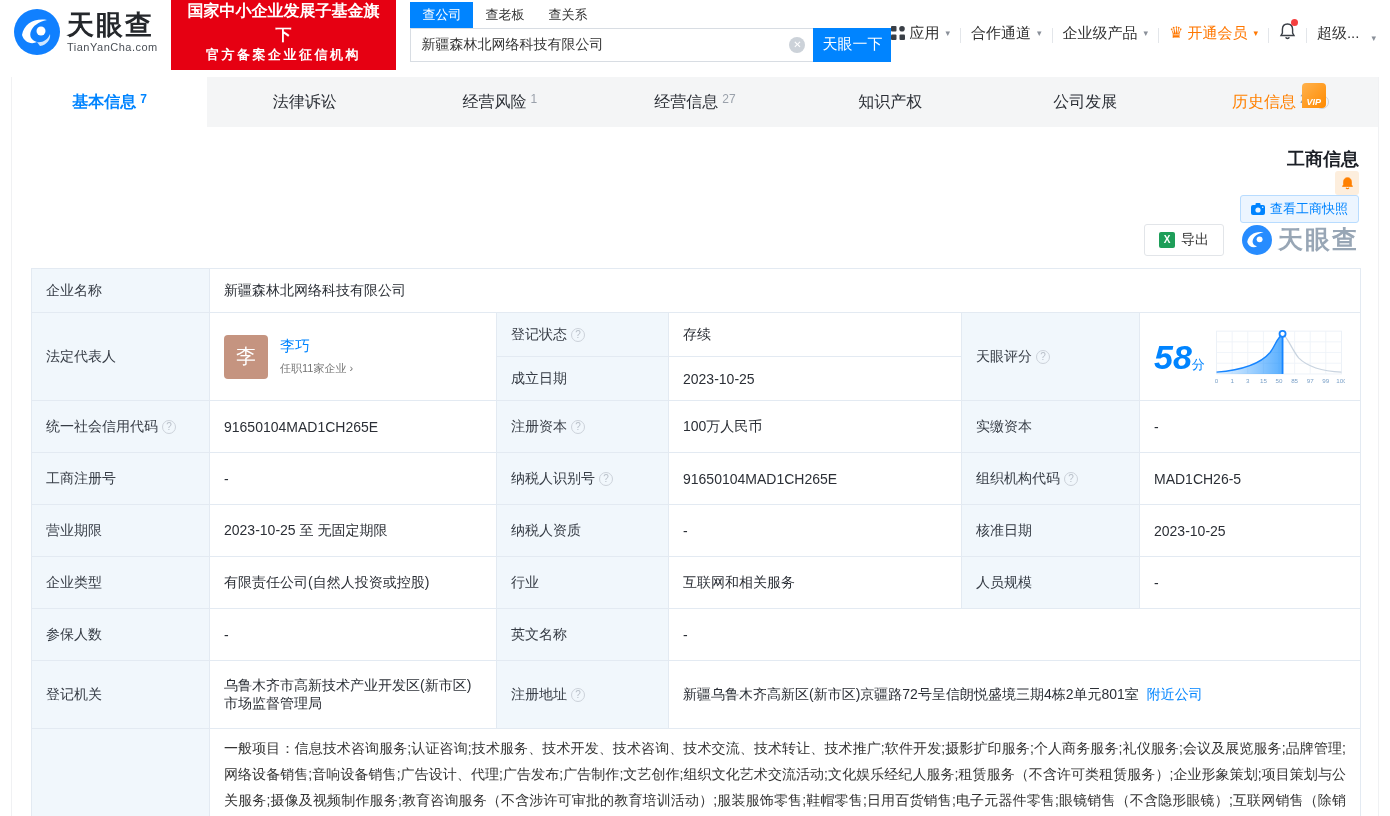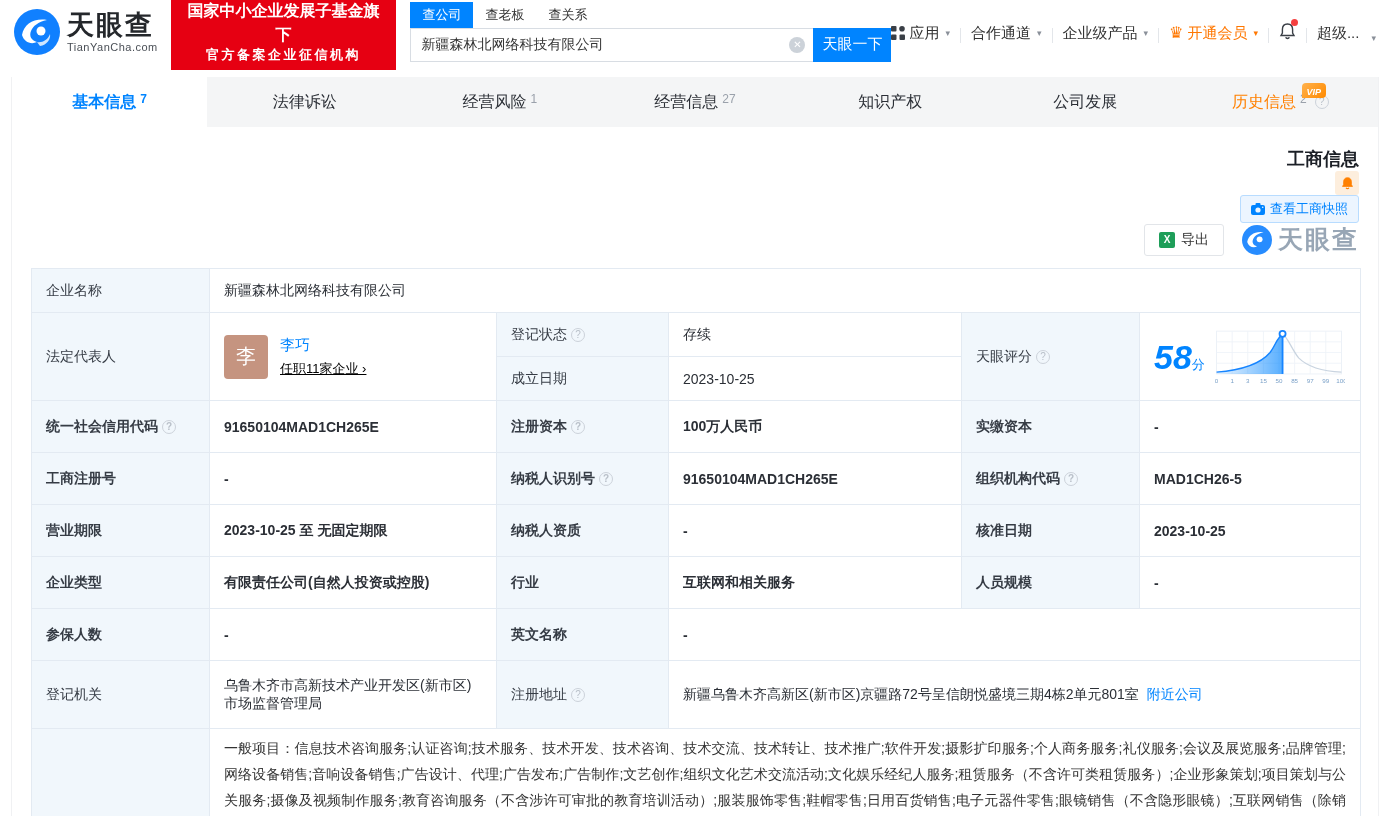--- a/index.html
+++ b/index.html
@@ -39,44 +39,44 @@
   .bell-dot { position:absolute; right:-2px; top:-3px; width:7px; height:7px; border-radius:50%; background:#f53f3f; }
   .nav-more { font-size:15px; color:#333; }
   
   .main { border-left:1px solid #f0f1f3; border-right:1px solid #f0f1f3; margin:0 11px; }
   .page-tabs { margin-top:13px; height:50px; background:#f4f5f6; display:flex; }
   .page-tab { flex:1; display:flex; align-items:center; justify-content:center; gap:4px; font-size:16px; color:#2b2f36; cursor:pointer; position:relative; }
   .page-tab.active { background:#fff; color:#0084ff; font-weight:bold; }
   .tab-count { font-size:12px; color:#9aa1ab; margin-top:-6px; }
   .page-tab.active .tab-count { color:#0084ff; }
   .page-tab.orange { color:#ff8000; }
-  .vip-badge { position:absolute; top:6px; right:52px; background:linear-gradient(135deg,#ffb24d,#ff8a00); color:#fff; font-size:9px; font-style:italic; font-weight:bold; padding:4px 5px 1px 4px; border-radius:4px 4px 4px 0;margin-left:28px; }
+  .vip-badge { position:absolute; top:6px; right:52px; background:linear-gradient(135deg,#ffb24d,#ff8a00); color:#fff; font-size:9px; font-style:italic; font-weight:bold; padding:14px 5px 1px 4px; border-radius:4px 4px 4px 0;margin-left:28px; }
   .help-icon { display:inline-block; width:14px; height:14px; border:1px solid #ccd2da; border-radius:50%; color:#b9c0c9; font-size:10px; line-height:12px; text-align:center; margin-left:4px; vertical-align:1px; cursor:pointer; flex:0 0 auto; }
   
   .section-head { display:flex; align-items:flex-end; margin:20px 19px 0;flex-direction:column; }
   .section-title { font-size:18px; font-weight:bold; color:#1b1f26; }
   .monitor-chip { width:24px; height:24px; background:#fdeedd; border-radius:3px; margin-left:10px; display:flex; align-items:center; justify-content:center; cursor:pointer; }
   .snapshot-btn { margin-left:12px; height:28px; display:flex; align-items:center; gap:5px; background:#ecf5ff; border:1px solid #b8dcff; border-radius:3px; color:#0084ff; font-size:13px; padding:0 10px; cursor:pointer; }
   .head-right { margin-left:auto; display:flex; align-items:center; gap:18px; }
   .export-btn { height:32px; display:flex; align-items:center; gap:6px; background:#fff; border:1px solid #e2e5e9; border-radius:3px; font-size:14px; color:#333; padding:0 14px; cursor:pointer; }
   .excel-icon { width:16px; height:16px; background:#1e9e59; border-radius:2px; color:#fff; font-size:10px; font-weight:bold; line-height:16px; text-align:center; }
   .watermark { display:flex; align-items:center; gap:6px; opacity:.9; }
   .watermark .wm-text { font-size:25px; font-weight:bold; color:#8d9dae; letter-spacing:2px; }
   
   .info-table { width:1330px; margin:12px 19px 0; border-collapse:collapse; table-layout:fixed; }
   .info-table td { border:1px solid #e3eaf2; font-size:14px; vertical-align:middle; padding:6px 14px; color:#2b2f36; }
   td.lbl { background:#f1f7fc; color:#363c45; }
   td.lbl .lblwrap { display:flex; align-items:center; }
-  .h44 { height:44px; } .h43 { height:52px;font-weight:bold; } .h68 { height:68px; }
+  .h44 { height:44px; } .h43 { height:52px; } .h68 { height:68px; }
   .green { color:#00b34d; }
   .rep-cell { display:flex; align-items:center; gap:12px; }
   .avatar { width:44px; height:44px; border-radius:4px; background:#c59480; color:#fff; font-size:20px; display:flex; align-items:center; justify-content:center; flex:0 0 auto; }
   .rep-info { display:flex; flex-direction:column; gap:5px; }
   .rep-name { color:#0084ff; font-size:15px; cursor:pointer; }
-  .rep-link { color:#000000; font-size:13px; cursor:pointer;text-decoration:underline; }
+  .rep-link { color:#737373; font-size:11px; cursor:pointer; }
   .score-cell { display:flex; align-items:center; gap:8px; }
   .score-num { font-size:34px; font-weight:bold; color:#0084ff; font-style:italic; line-height:1; }
   .score-unit { font-size:13px; color:#0084ff; vertical-align:bottom; font-style:normal; }
   .addr-link { color:#0084ff; cursor:pointer; margin-left:8px; white-space:nowrap; }
   .scope-text { line-height:26px; text-align:justify; color:#333; }
   .scope-cell { padding:10px 14px; }
   .dash { color:#2b2f36; }
 </style>
 </head>
 <body>

